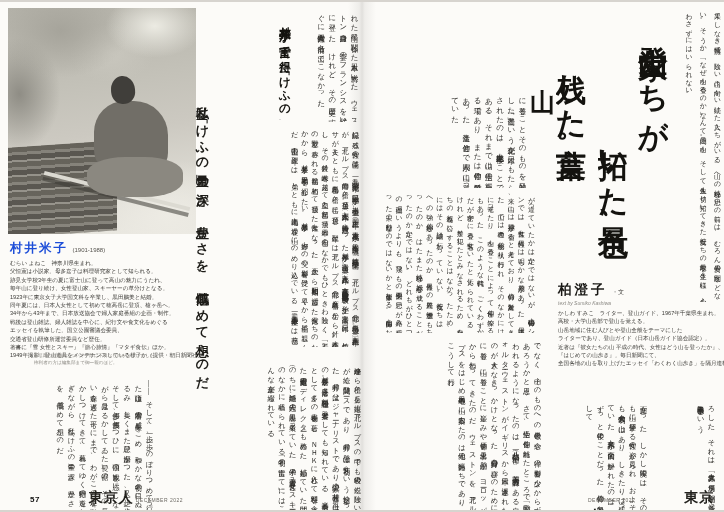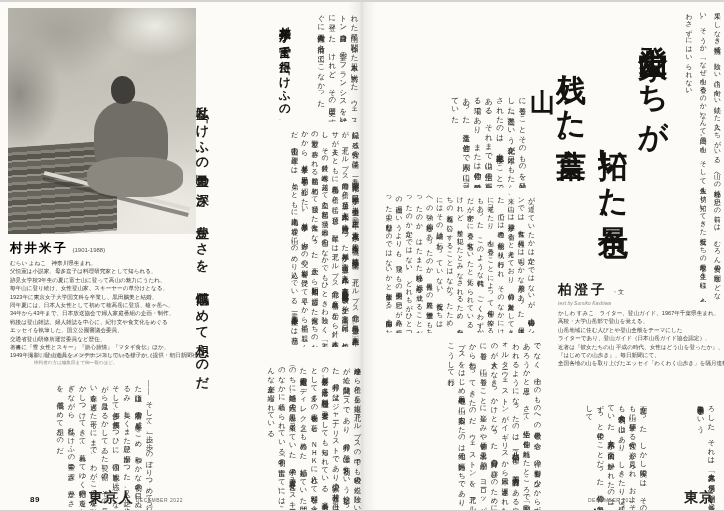--- a/index.html
+++ b/index.html
@@ -14,21 +14,21 @@
   .title-line{font-size:30px;font-weight:700;color:#14130f;line-height:1.0;letter-spacing:2px;}
   .dropcap{position:absolute;font-size:25px;font-weight:700;color:#14130f;}
   .sect-head{font-size:11.5px;font-weight:700;color:#14130f;line-height:1.35;letter-spacing:1px;}
   .pull-quote{font-size:13px;font-weight:600;color:#1d1c18;line-height:1.1;letter-spacing:1.5px;}
   .quote-v{font-size:7.2px;line-height:1.55;color:#33322e;}
   .hblock{position:absolute;font-family:"Liberation Sans","DejaVu Sans",sans-serif;}
   .credit-name{font-size:13.5px;font-weight:700;letter-spacing:3px;color:#1a1916;font-family:"Liberation Serif",serif;}
   .credit-role{font-size:6px;color:#3a3936;}
   .credit-romaji{font-size:5px;color:#8c8a85;font-style:italic;margin:1px 0 3px 0;}
   .bio-line{font-size:5.6px;line-height:1.5;color:#3b3a36;white-space:nowrap;}
-  .prof-name{font-size:12.5px;font-weight:700;letter-spacing:2px;color:#000000;font-family:"Liberation Serif",serif;}
+  .prof-name{font-size:12.5px;font-weight:700;letter-spacing:2px;color:#1d4ed8;font-family:"Liberation Serif",serif;}
   .prof-years{font-size:6px;color:#55534e;}
   .note-line{font-size:4.6px;line-height:1.6;color:#8d8b85;white-space:nowrap;}
   .footer{position:absolute;font-family:"Liberation Sans","DejaVu Sans",sans-serif;font-size:5px;color:#6b6963;letter-spacing:.5px;}
   .footer b{font-size:14px;color:#22211d;font-family:"Liberation Serif",serif;letter-spacing:1px;margin-left:47px;}
   .footer .pn{font-size:8px;font-weight:700;color:#111;}
   
   .photo{position:absolute;left:8px;top:6px;width:188px;height:226px;overflow:hidden;background:#c4c2ba;}
   .ph-bg{position:absolute;inset:0;
     background-image:
       radial-gradient(70px 45px at 78% 8%,#ecebe3 0%,rgba(236,235,227,0) 70%),
@@ -88,21 +88,21 @@
     <div class="bio-line">著書に『雪 女性とスキー』『旅心旅情』『マタギ食伝』ほか。</div>
     <div class="bio-line">1949年撮影。登山道具をメンテナンスしている様子か（提供・朝日新聞社）</div>
   </div>
 
   <div class="hblock" style="left:34px;top:350px;">
     <div class="note-line">※写真の肖像権について一部に不明なものがございました。</div>
     <div class="note-line">権利者の方は編集部まで御一報のほど。</div>
   </div>
 
   <div class="footer" style="left:30px;top:487px;">
-    <span class="pn">89</span>
+    <span class="pn">57</span>
     <b>東京人</b>
     <span>DECEMBER 2022</span>
   </div>
 
   <div class="gutter"></div>
 
   <div class="v lead" style="left:682px;top:6px;width:42px;height:294px;">果てしなき情熱で、険しい山々に向かい続けた人たちがいる。山への純粋な思いの前には、むろん男女の区別などない。そうか、「なぜ山を登るのか」なんて愚問。山を、そして人生を切り拓いてきた彼女たちの果敢な生き様に、心を震わさずにはいられない。</div>
 
   <div class="v title-line" style="left:638px;top:20px;height:200px;">登山家たちが</div>
   <div class="v title-line" style="left:598px;top:126px;height:200px;">拓いた景色、</div>

